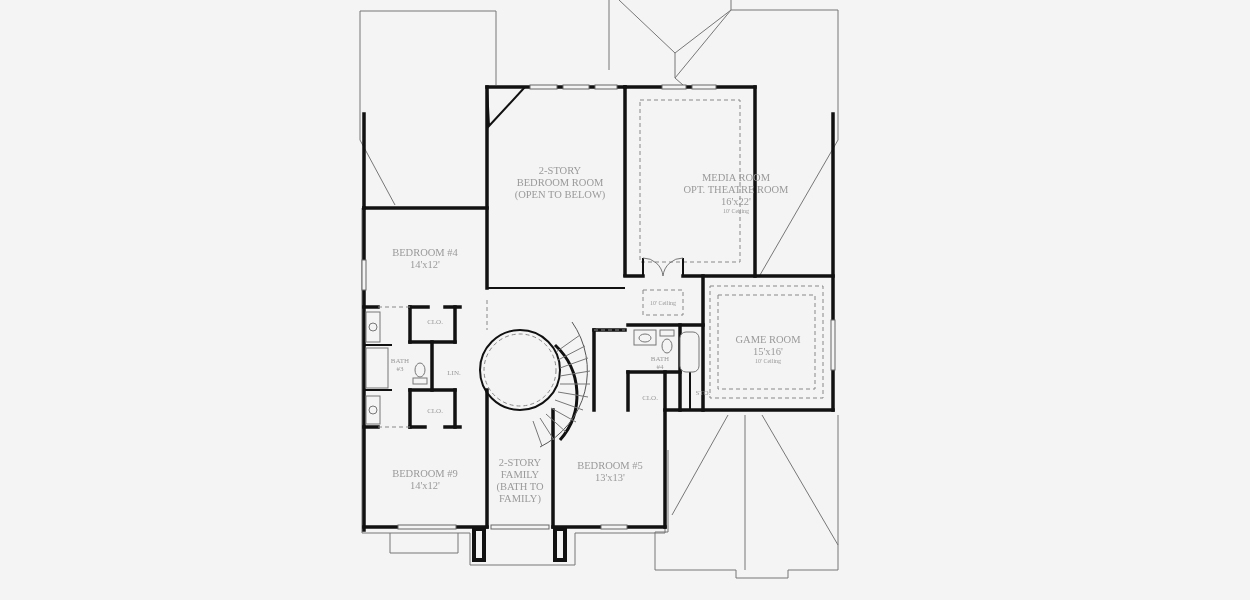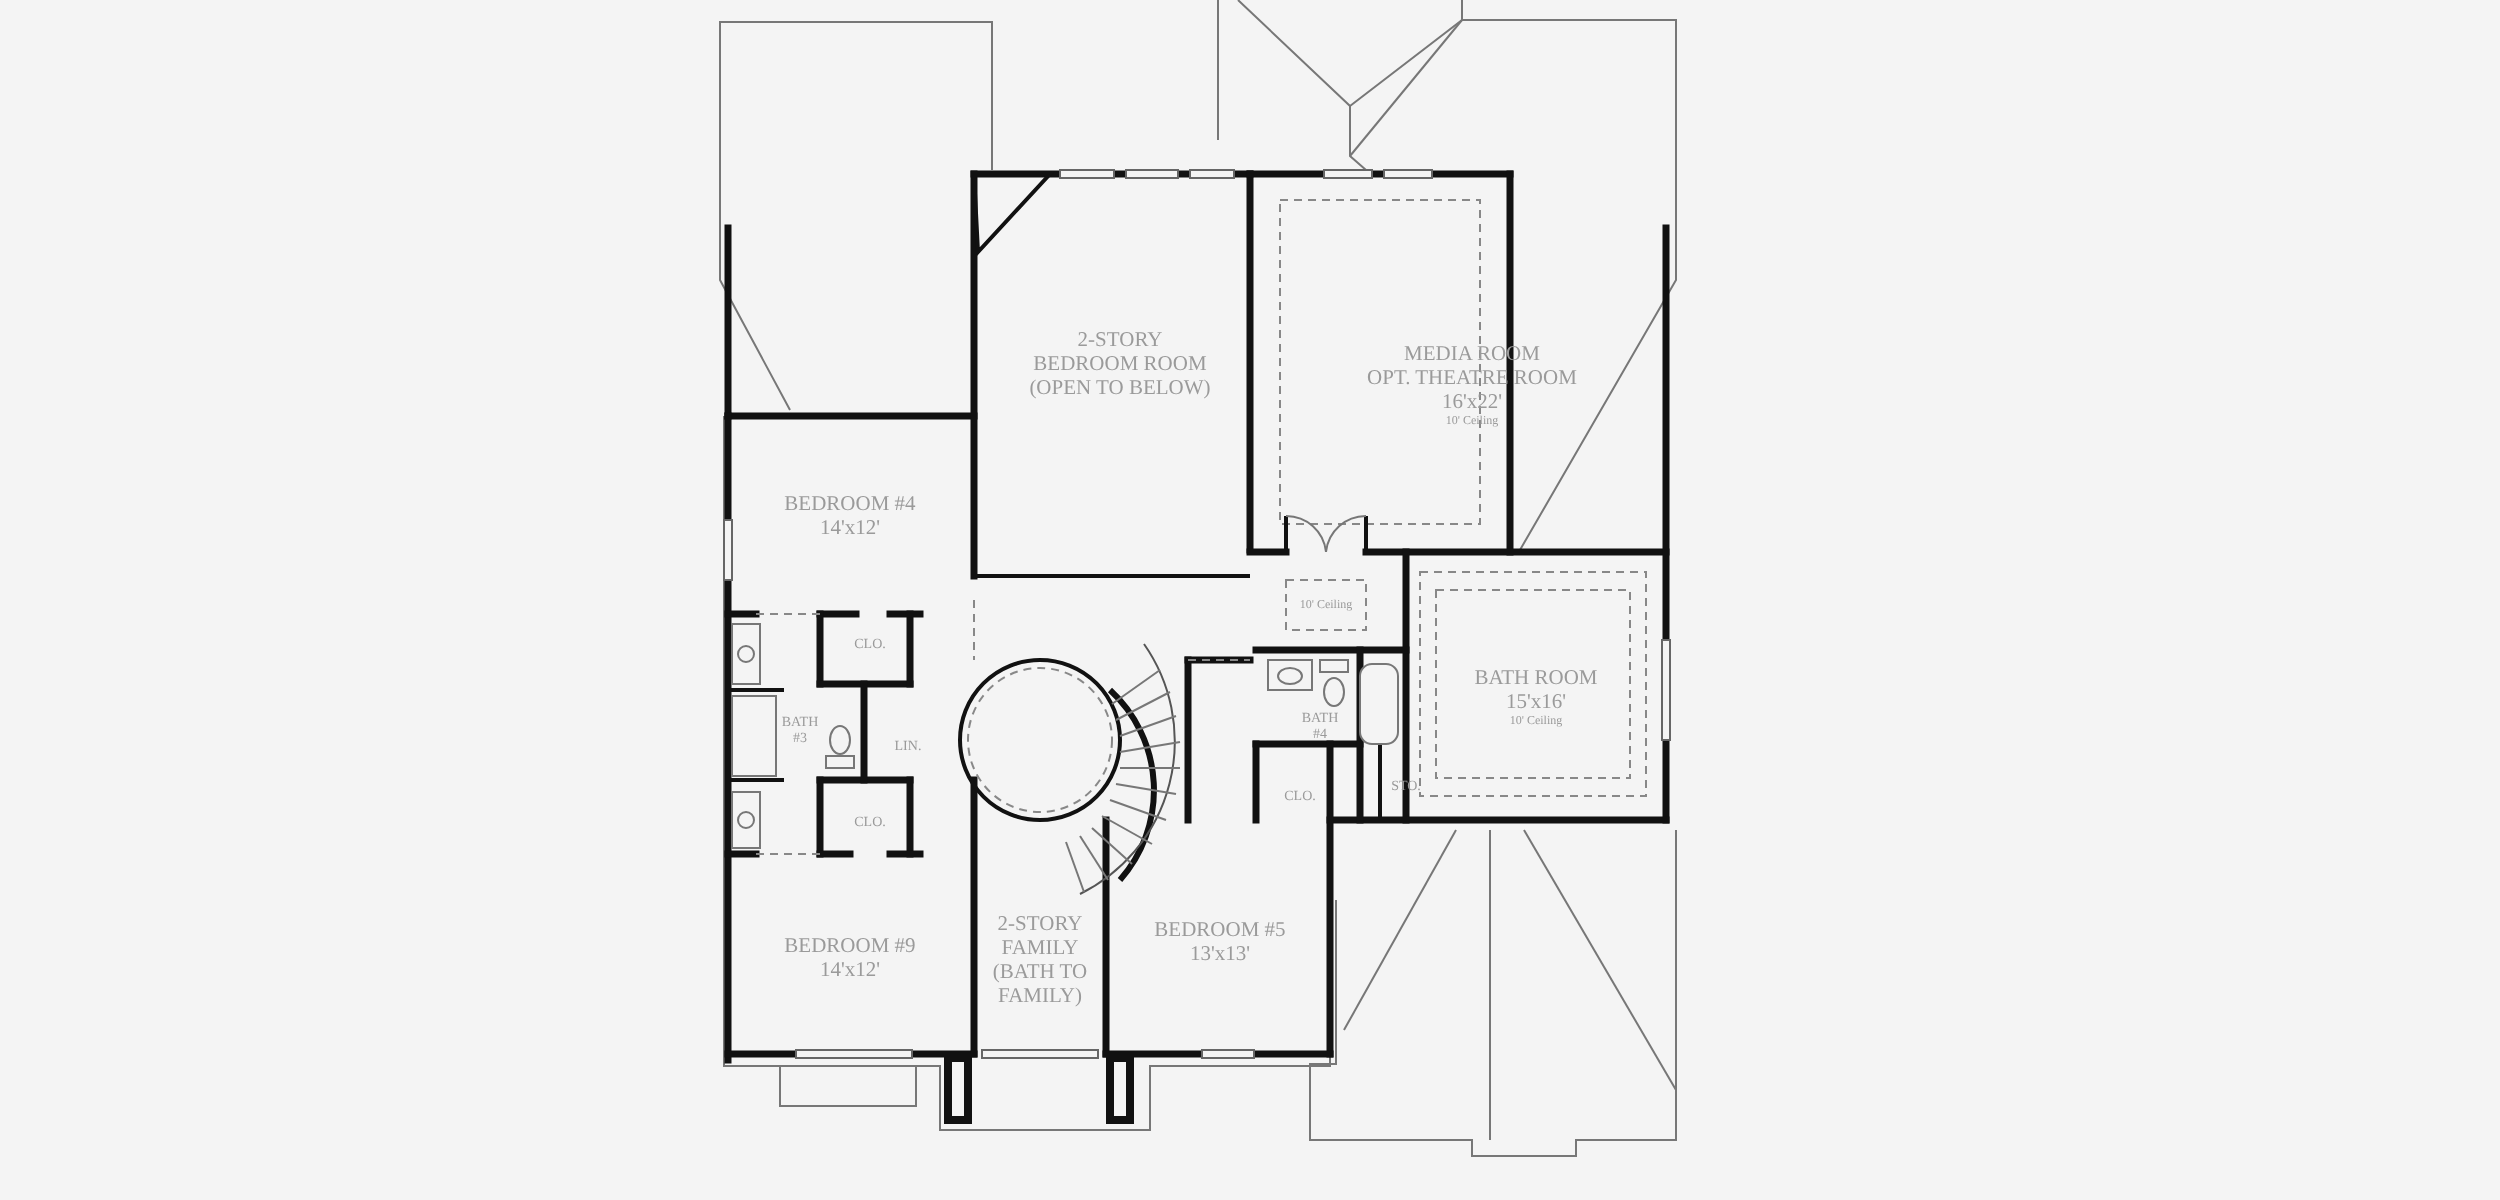--- a/index.html
+++ b/index.html
@@ -191,21 +191,21 @@
   <span>(BATH TO</span>
   <span>FAMILY)</span>
 </div>
 
 <div class="lbl" style="left:560px;top:460px;width:100px;">
   <span>BEDROOM #5</span>
   <span>13'x13'</span>
 </div>
 
 <div class="lbl" style="left:718px;top:334px;width:100px;">
-  <span>BATH ROOM</span>
+  <span>GAME ROOM</span>
   <span>15'x16'</span>
   <span class="sm">10' Ceiling</span>
 </div>
 
 <div class="lbl sm" style="left:643px;top:300px;width:40px;">
   <span>10' Ceiling</span>
 </div>
 
 <div class="lbl xs" style="left:390px;top:357px;width:20px;">
   <span>BATH</span>

